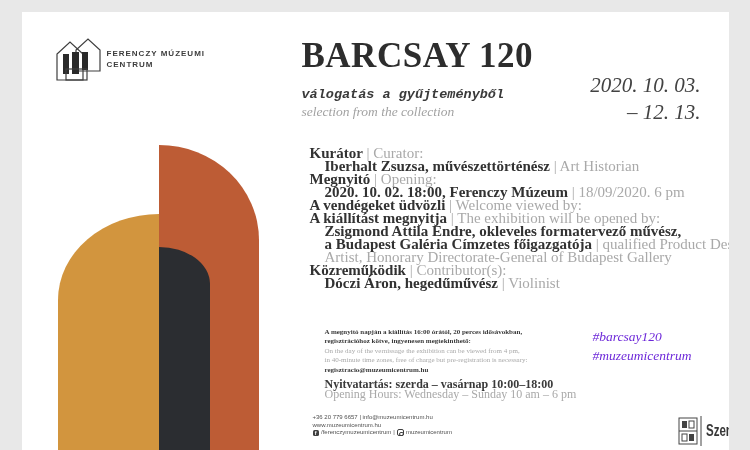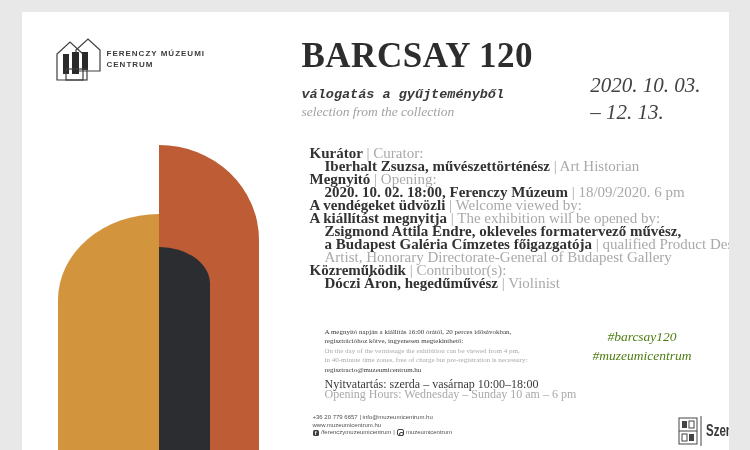--- a/index.html
+++ b/index.html
@@ -24,36 +24,36 @@
     font-size:35px;font-weight:bold;letter-spacing:0.5px;
     color:#2d2d2d;line-height:36px;white-space:nowrap;
   }
   .subtitle-hu{
     margin-top:12px;font-style:italic;font-weight:bold;
     font-size:13.5px;line-height:17px;color:#3a3a3a;font-family:Liberation Mono, monospace;
   }
   .subtitle-en{font-style:italic;font-size:13.5px;line-height:17px;color:#a2a2a2;}
   
   .dateblock{
-    position:absolute;right:28px;top:60px;text-align:left;
+    position:absolute;right:28px;top:60px;text-align:right;
     font-style:italic;font-size:21px;line-height:27px;color:#424242;
   }
   
   .arches{position:absolute;left:0;top:120px;}
   
   .details{position:absolute;left:288px;top:135px;font-size:15px;line-height:13px;white-space:nowrap;}
   .row{height:13px;}
   .row.indent{padding-left:15px;}
   .hu{font-weight:bold;color:#323232;}
   .sep{color:#a9a9a9;}
   .en{color:#a9a9a9;}
   
   .reg{position:absolute;left:303px;top:316px;font-size:7px;line-height:9.4px;white-space:nowrap;}
   .hoursblk{position:absolute;left:303px;top:368px;font-size:12px;line-height:9.6px;white-space:nowrap;}
-  .b{font-weight:normal;color:#3a3a3a;}
+  .b{font-weight:bold;color:#3a3a3a;}
   .l{color:#a9a9a9;}
   
   .contact{
     position:absolute;left:291px;top:402px;
     font-family:"Liberation Sans","DejaVu Sans",sans-serif;
     font-size:6px;line-height:7.6px;color:#4f4f4f;white-space:nowrap;
   }
   .social{display:flex;align-items:center;gap:2px;}
   .fb-icon{
     display:inline-block;width:6.5px;height:6.5px;background:#3f3f3f;border-radius:1.5px;
@@ -63,22 +63,22 @@
   .ig-icon{
     display:inline-block;box-sizing:border-box;width:7px;height:7px;
     border:1px solid #3f3f3f;border-radius:2px;position:relative;
   }
   .ig-icon::before{
     content:"";position:absolute;left:1.2px;top:1.2px;width:2.4px;height:2.4px;
     border:0.8px solid #3f3f3f;border-radius:50%;
   }
   
   .hashtags{
-    position:absolute;right:37px;top:315px;text-align:center;
-    font-style:italic;font-size:13.5px;line-height:19px;color:#4d7c0f;
+    position:absolute;right:37px;top:315px;text-align:left;
+    font-style:italic;font-size:13.5px;line-height:19px;color:#6d28d9;
   }
   
   .city{position:absolute;left:656px;top:404px;display:flex;align-items:center;}
   .city-name{
     font-family:"Liberation Sans","DejaVu Sans",sans-serif;
     font-size:16px;font-weight:bold;color:#383838;
     transform:scaleX(0.72);transform-origin:left center;margin-left:2px;white-space:nowrap;
   }
 </style>
 </head>

